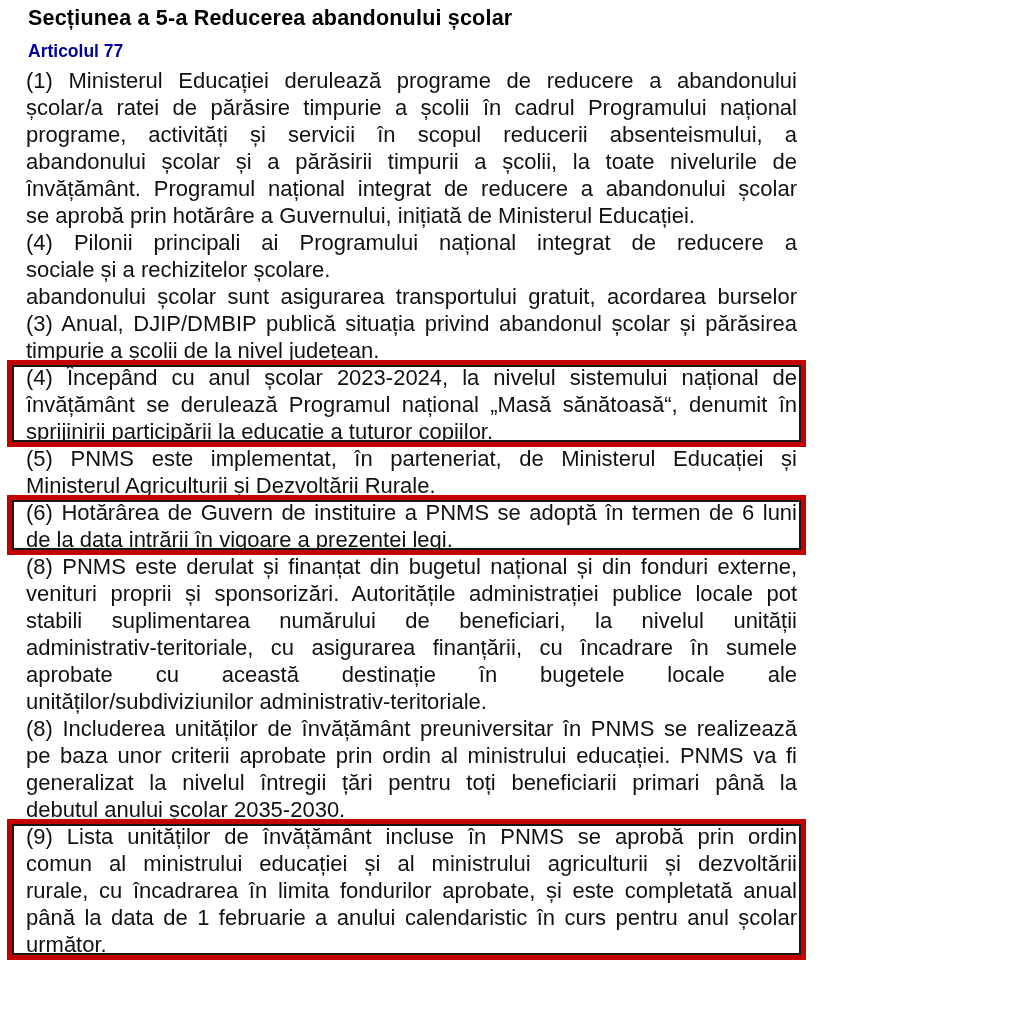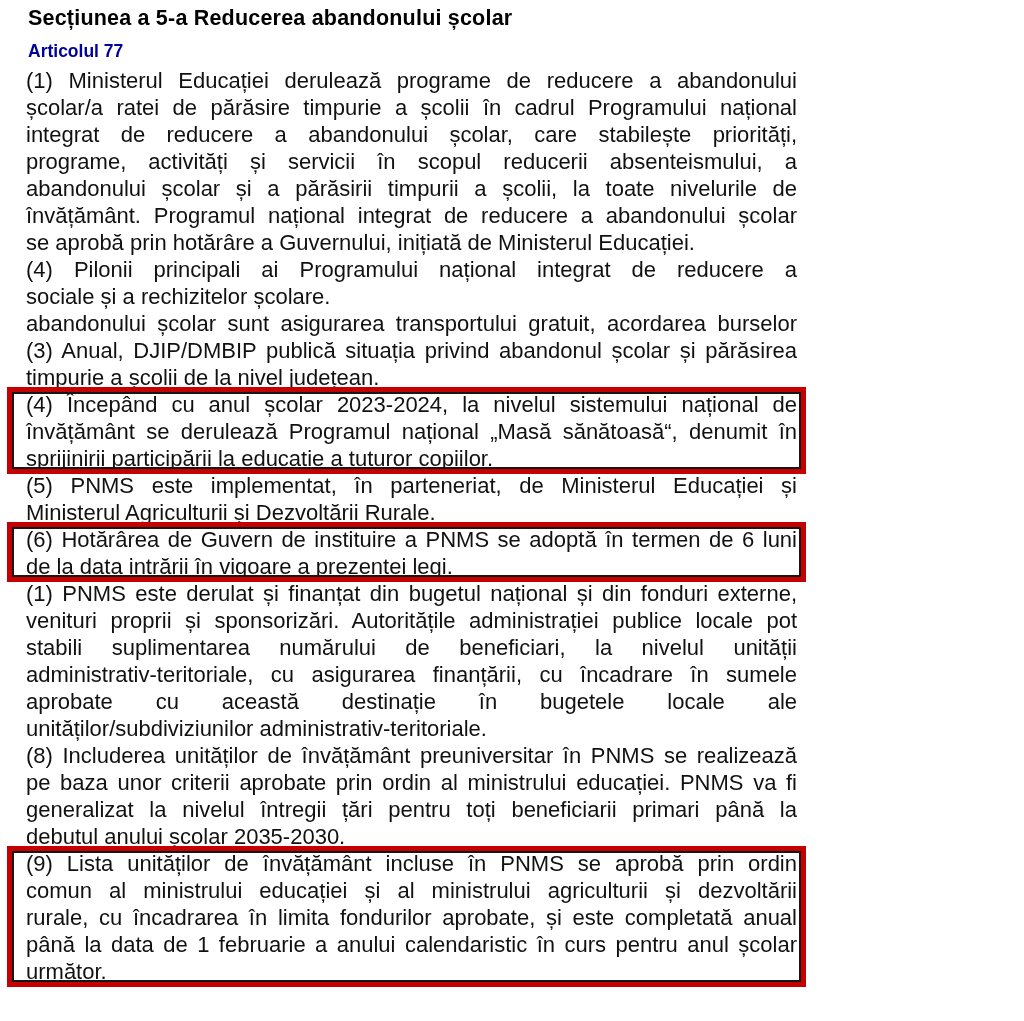--- a/index.html
+++ b/index.html
@@ -74,21 +74,20 @@
 
 <div class="page">
   <h1 class="section-title">Secțiunea a 5-a Reducerea abandonului școlar</h1>
 
   <a class="article-label">Articolul 77</a>
 
   <main class="doc-body">
       <div class="para">
         <div class="ln">(1) Ministerul Educației derulează programe de reducere a abandonului</div>
         <div class="ln">școlar/a ratei de părăsire timpurie a școlii în cadrul Programului național</div>
-        <div class="ln">integrat de reducere a abandonului școlar, care stabilește priorități,</div>
         <div class="ln">programe, activități și servicii în scopul reducerii absenteismului, a</div>
         <div class="ln">abandonului școlar și a părăsirii timpurii a școlii, la toate nivelurile de</div>
         <div class="ln">învățământ. Programul național integrat de reducere a abandonului școlar</div>
         <div class="ln last">se aprobă prin hotărâre a Guvernului, inițiată de Ministerul Educației.</div>
       </div>
       <div class="para">
         <div class="ln">(4) Pilonii principali ai Programului național integrat de reducere a</div>
         <div class="ln last">sociale și a rechizitelor școlare.</div>
         <div class="ln">abandonului școlar sunt asigurarea transportului gratuit, acordarea burselor</div>
       </div>
@@ -105,21 +104,21 @@
       <div class="para">
         <div class="ln">(5) PNMS este implementat, în parteneriat, de Ministerul Educației și</div>
         <div class="ln last">Ministerul Agriculturii și Dezvoltării Rurale.</div>
       </div>
       <div class="para boxed">
         <span class="box-overlay"></span>
         <div class="ln">(6) Hotărârea de Guvern de instituire a PNMS se adoptă în termen de 6 luni</div>
         <div class="ln last">de la data intrării în vigoare a prezentei legi.</div>
       </div>
       <div class="para">
-        <div class="ln">(1) PNMS este derulat și finanțat din bugetul național și din fonduri externe,</div>
+        <div class="ln">(8) PNMS este derulat și finanțat din bugetul național și din fonduri externe,</div>
         <div class="ln">venituri proprii și sponsorizări. Autoritățile administrației publice locale pot</div>
         <div class="ln">stabili suplimentarea numărului de beneficiari, la nivelul unității</div>
         <div class="ln">administrativ-teritoriale, cu asigurarea finanțării, cu încadrare în sumele</div>
         <div class="ln">aprobate cu această destinație în bugetele locale ale</div>
         <div class="ln last">unităților/subdiviziunilor administrativ-teritoriale.</div>
       </div>
       <div class="para">
         <div class="ln">(8) Includerea unităților de învățământ preuniversitar în PNMS se realizează</div>
         <div class="ln">pe baza unor criterii aprobate prin ordin al ministrului educației. PNMS va fi</div>
         <div class="ln">generalizat la nivelul întregii țări pentru toți beneficiarii primari până la</div>

